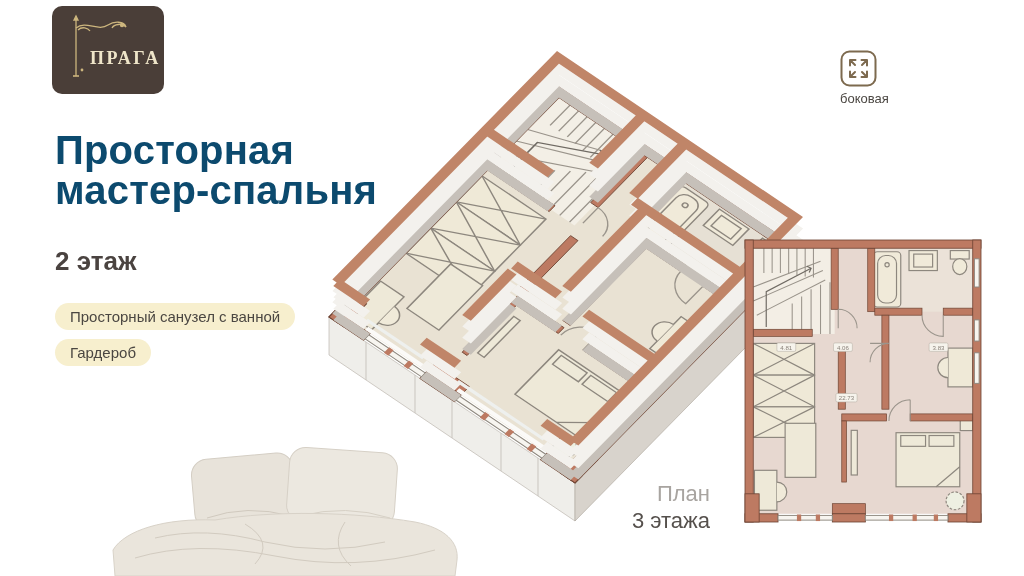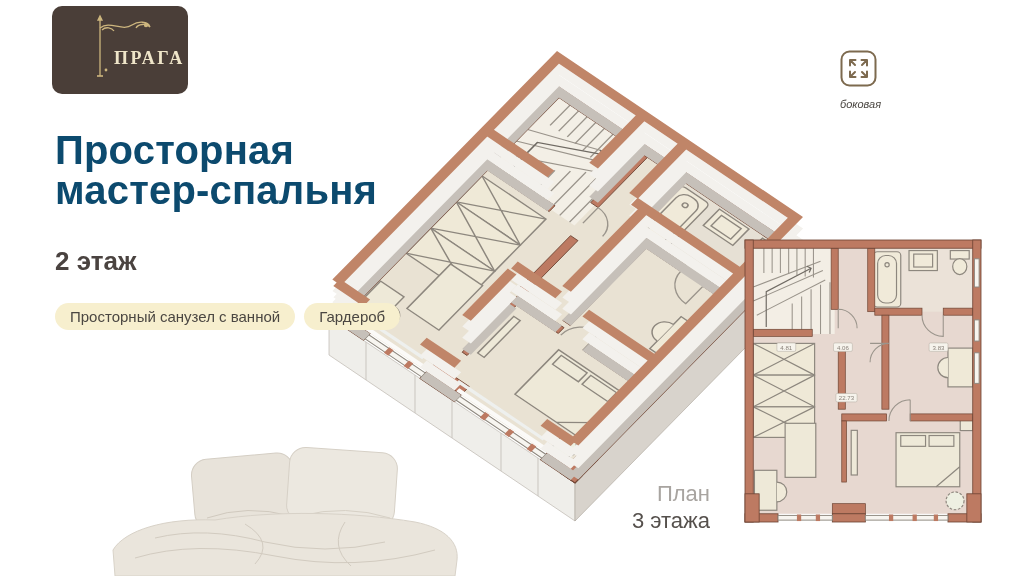--- a/index.html
+++ b/index.html
@@ -7,48 +7,48 @@
     width:1024px;height:576px;position:relative;overflow:hidden;
     background:#ffffff;
     font-family:"Liberation Sans", sans-serif;
     color:#4a4340;
   }
   .abs{position:absolute;}
 
   
   .logo{
     left:52px;top:6px;width:112px;height:88px;
-    background:#4a3e38;border-radius:10px;padding-left:24px;
+    background:#4a3e38;border-radius:10px;
   }
 
   
   .headline{
     left:55px;top:130px;width:360px;
     font-size:40px;line-height:40px;font-weight:bold;color:#0c4a6e;
     letter-spacing:.2px;
   }
   .floor-label{
     left:55px;top:246px;font-size:26px;font-weight:bold;color:#4a4340;
   }
 
   
   .features{
-    left:55px;top:303px;display:flex;flex-direction:row;
+    left:55px;top:303px;display:flex;flex-direction:column;
     align-items:flex-start;gap:9px;
   }
   .pill{
     background:#f7efce;border-radius:15px;
     padding:5px 15px;font-size:15px;color:#4b4742;white-space:nowrap;
   }
 
   
   .area-badge{left:840px;top:50px;width:150px;}
   .area-badge .icon{width:37px;height:37px;display:block;}
   .area-value{font-size:28px;font-weight:bold;color:#453f3c;margin-top:8px;letter-spacing:.3px;}
-  .area-sub{font-size:11px;color:#4b4742;margin-top:11px;font-style:italic;}
+  .area-sub{font-size:13px;color:#4b4742;margin-top:4px;}
 
   
   .plan-caption{
     left:540px;top:480px;width:170px;text-align:right;
     font-size:22px;line-height:27px;
   }
   .plan-caption .l1{color:#a8a4a0;}
   .plan-caption .l2{color:#55504c;}
 
   .scene{left:0;top:0;width:1024px;height:576px;}

